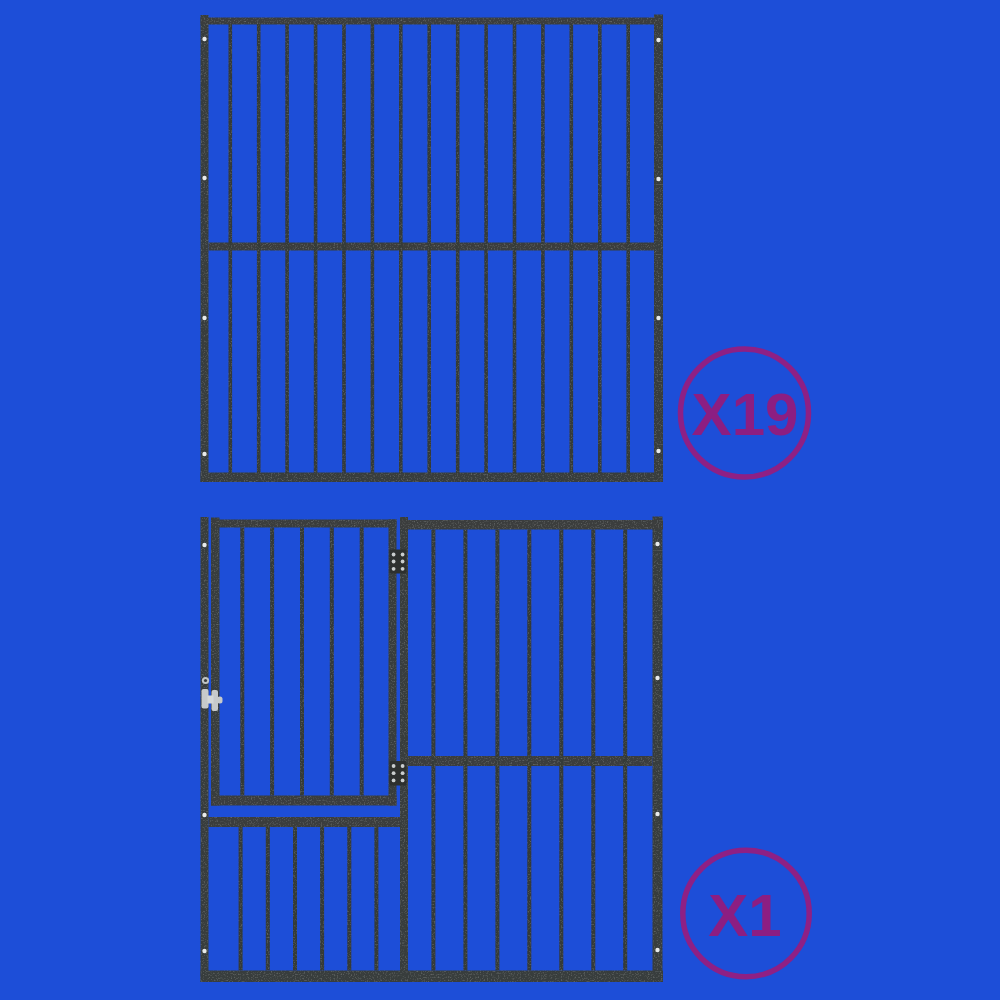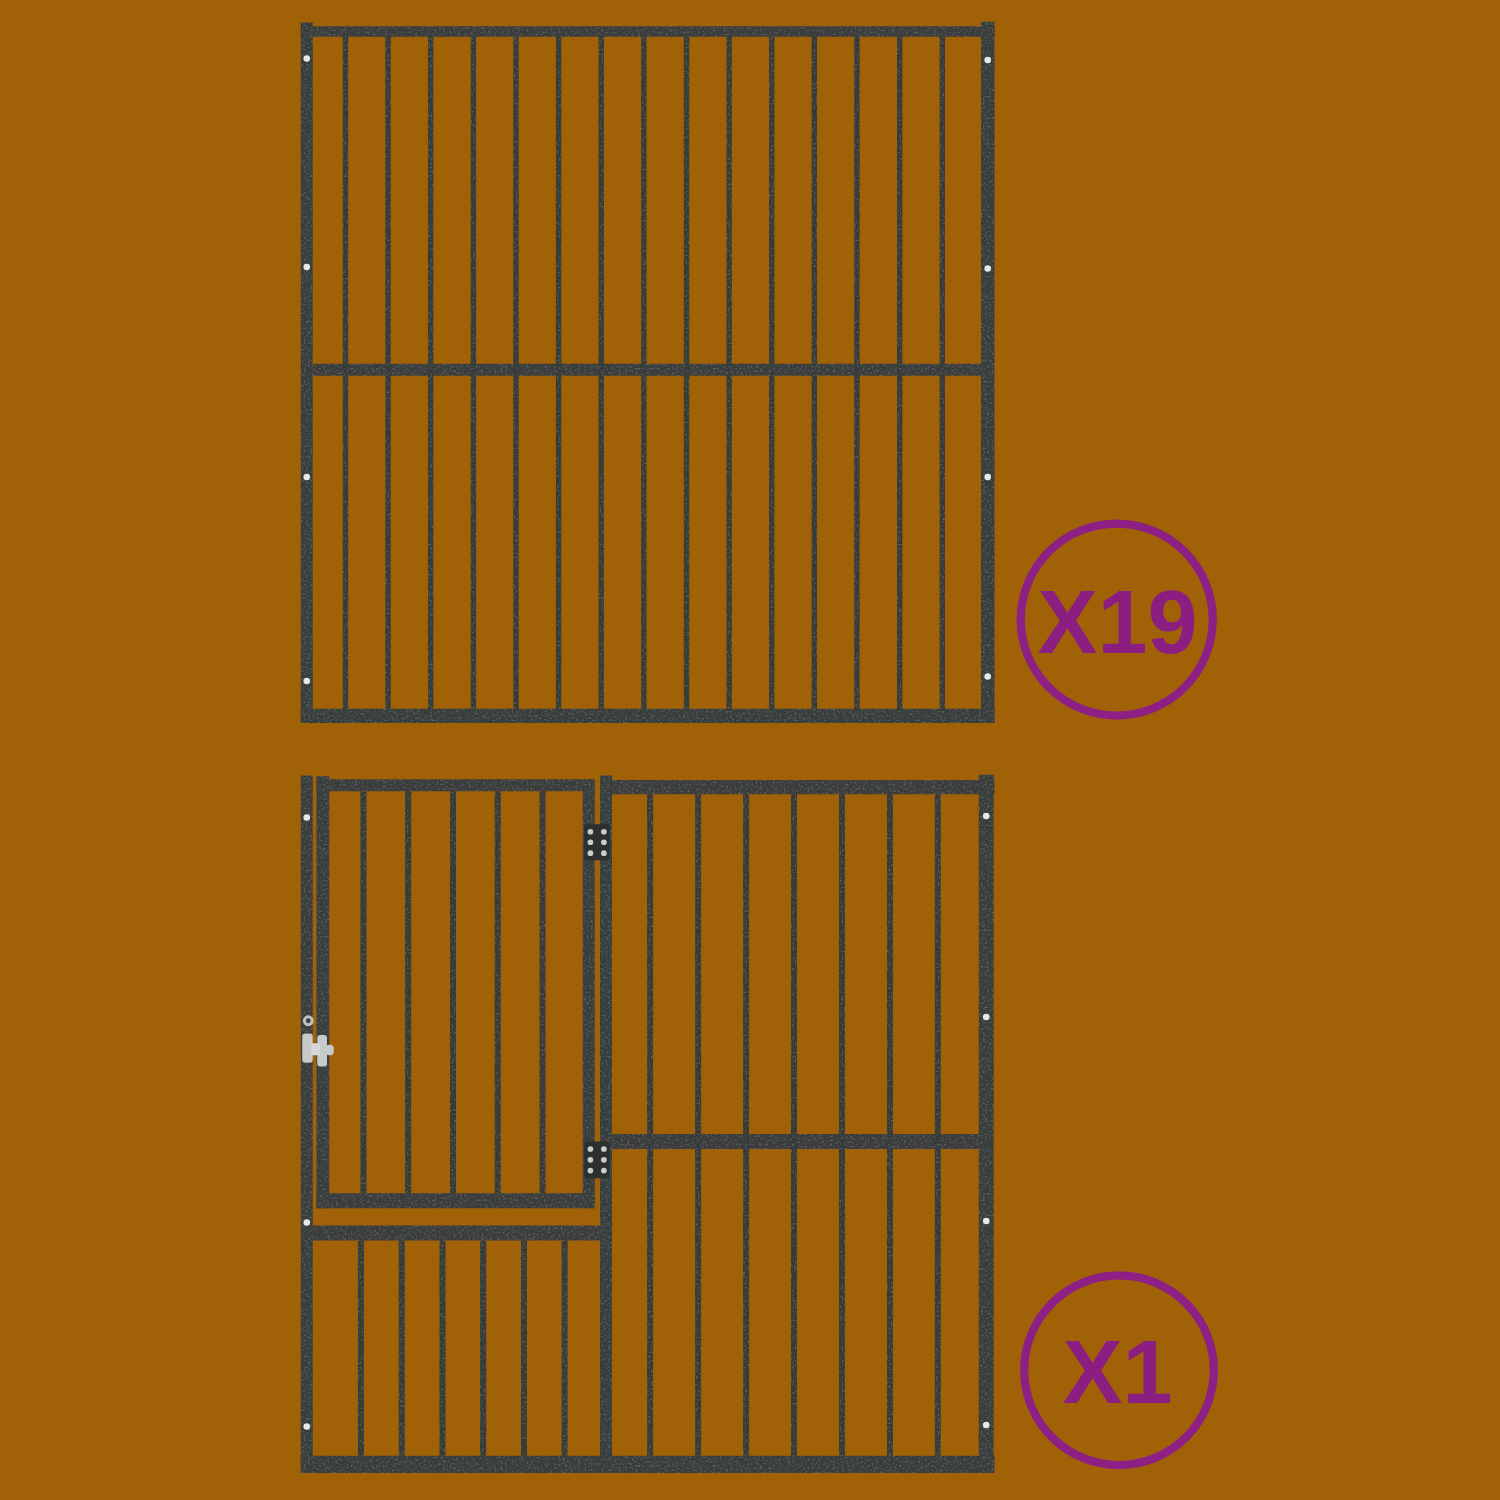--- a/index.html
+++ b/index.html
@@ -1,16 +1,16 @@
 <!DOCTYPE html>
 <html><head>
 <meta charset="utf-8">
 <style>
   html,body{margin:0;padding:0;background:#ffffff;}
-  .page{width:1000px;height:1000px;position:relative;background:#a16207;overflow:hidden;}
+  .page{width:1000px;height:1000px;position:relative;background:#1d4ed8;overflow:hidden;}
   svg{position:absolute;left:0;top:0;}
   text{font-family:"Liberation Sans",sans-serif;font-weight:bold;}
 </style>
 </head>
 <body>
 <div class="page">
 <svg width="1000" height="1000" viewBox="0 0 1000 1000">
 <defs>
   <filter id="speck" x="-5%" y="-5%" width="110%" height="110%">
     <feTurbulence type="fractalNoise" baseFrequency="0.7" numOctaves="2" seed="7" result="n"></feTurbulence>

